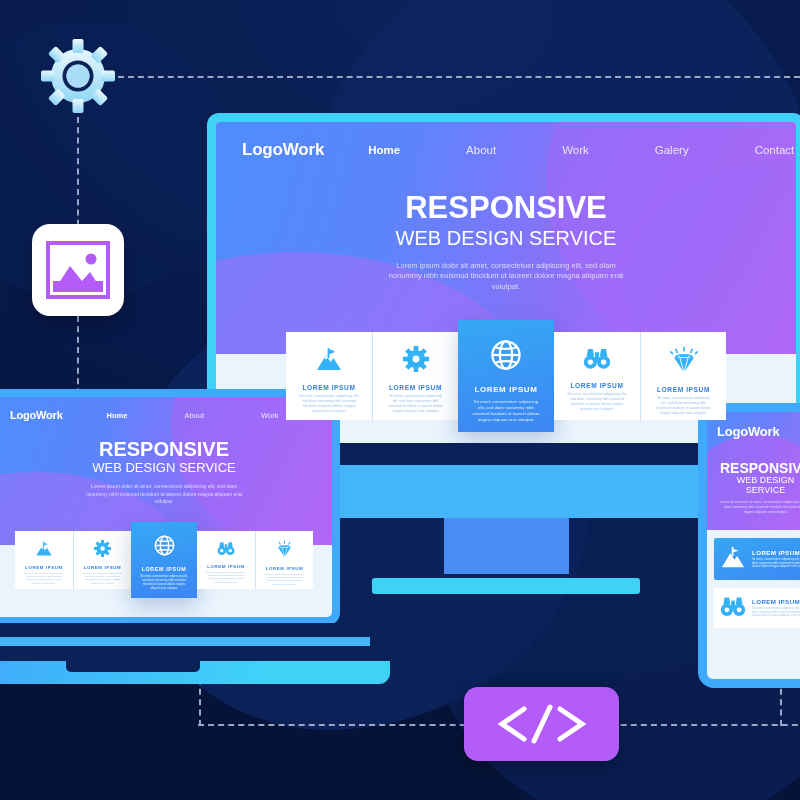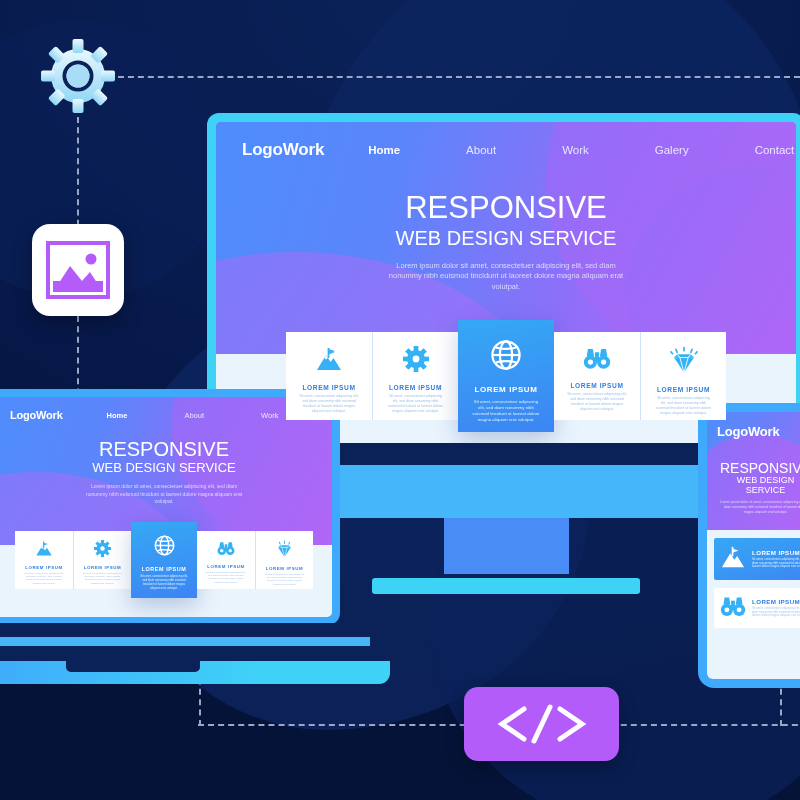--- a/index.html
+++ b/index.html
@@ -66,21 +66,21 @@
     position:absolute; border-radius:50%;
     background:linear-gradient(130deg,#7b7bfa,#a96df9);
     opacity:.85;
   }
   .navbar { position:relative; z-index:3; display:flex; align-items:center; justify-content:space-between; }
   .logo { color:#fff; font-weight:bold; letter-spacing:-.2px; }
   .nav-links { display:flex; align-items:center; }
   .nav-links span { color:#e8e6ff;padding-left:44px; }
   .nav-links span.active { color:#fff; font-weight:bold; }
   .hero-body { position:relative; z-index:3; text-align:center; }
-  .h-title { color:#fff; font-weight:normal; line-height:1.05; }
+  .h-title { color:#fff; font-weight:bold; line-height:1.05; }
   .h-sub { color:#fff; line-height:1.1; }
   .h-para { color:#dcd9fb; line-height:1.45; }
 
   
   .cards { position:relative; z-index:4; display:flex; align-items:flex-start; justify-content:center; }
   .card {
     background:#fff; text-align:center;
     display:flex; flex-direction:column; align-items:center;
   }
   .card + .card { border-left:1px solid #cfe4fb; }

